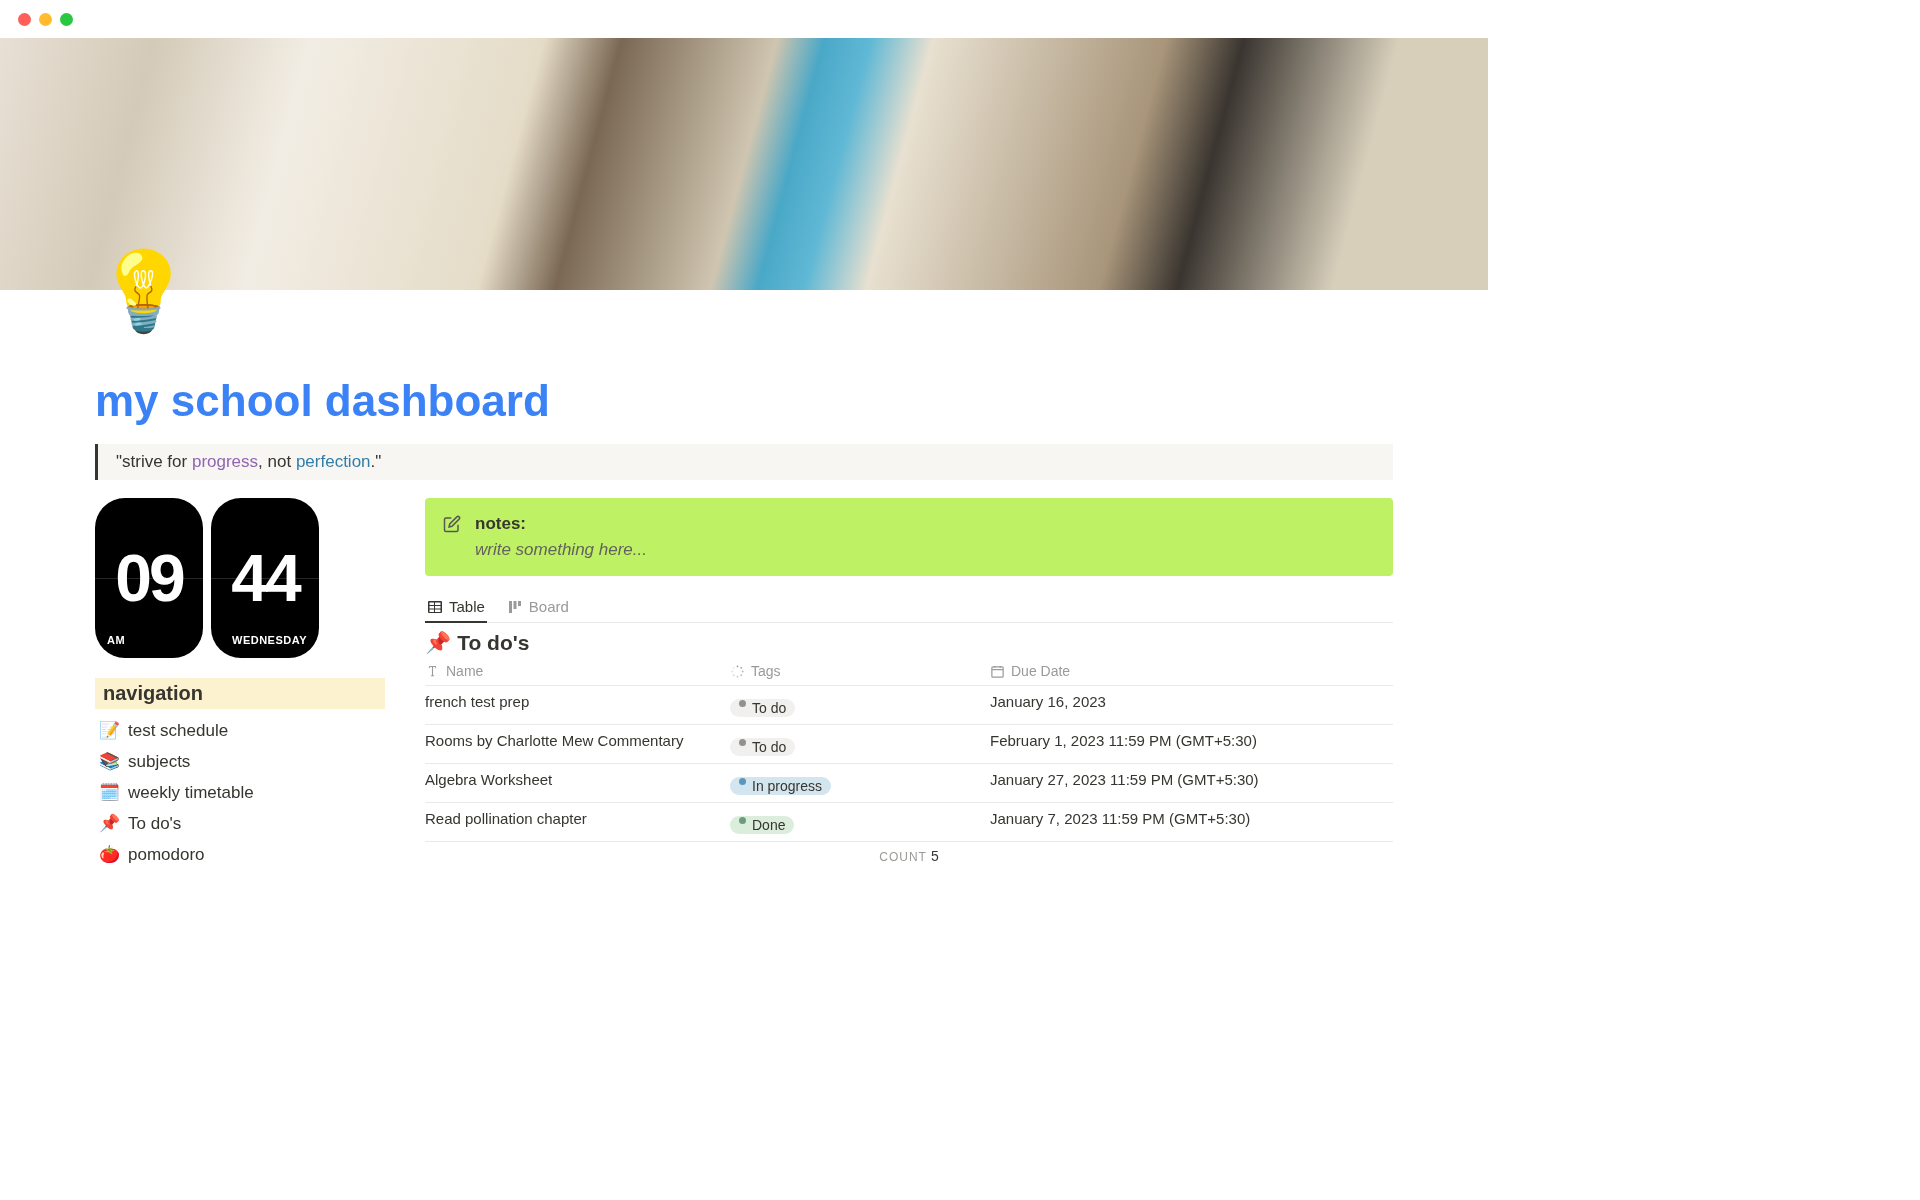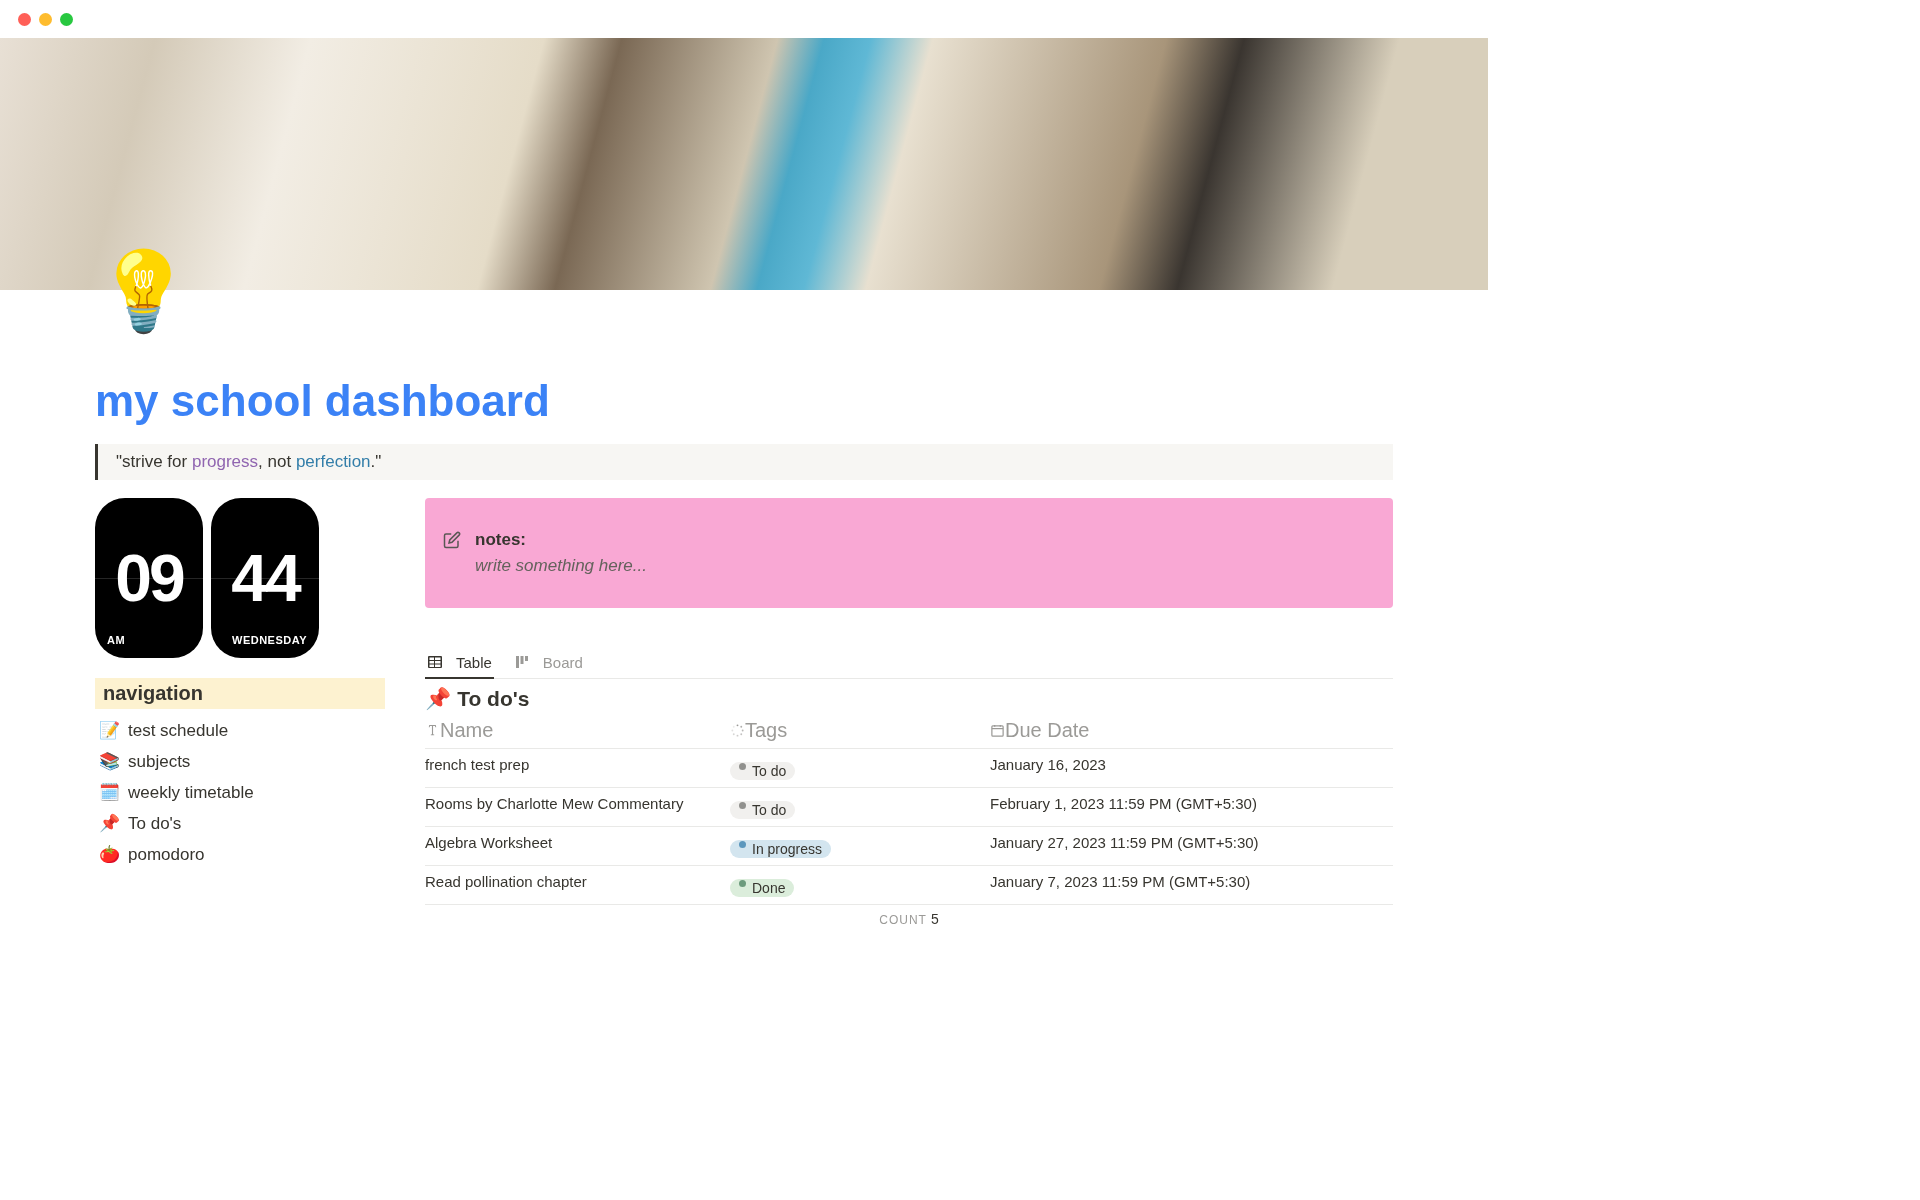--- a/index.html
+++ b/index.html
@@ -33,35 +33,35 @@
     .clock-num { color: #fff; font-size: 66px; font-weight: 900; font-family: "Arial Black", sans-serif; letter-spacing: -3px; line-height: 1; }
     .clock-label { color: #fff; font-size: 11px; font-weight: 700; position: absolute; bottom: 12px; letter-spacing: 0.5px; }
     .clock-label-left { left: 12px; }
     .clock-label-right { right: 12px; }
     .clock-divider { background: rgba(255,255,255,0.15); height: 1px; width: 100%; position: absolute; top: 50%; }
     
     .nav-header { background: #fdf2d0; padding: 4px 8px; font-size: 20px; font-weight: 600; margin-bottom: 6px; }
     .nav-item { padding: 5px 4px; font-size: 17px; cursor: pointer; display: flex; align-items: center; gap: 7px; }
     .nav-emoji { width: 22px; display: inline-block; }
     
-    .notes-callout { background: #f9a8d4; border-radius: 4px; padding: 32px 18px; margin-bottom: 40px; }
+    .notes-callout { background: #bef264; border-radius: 4px; padding: 16px 18px; margin-bottom: 16px; }
     .notes-header { display: flex; align-items: center; gap: 14px; font-size: 17px; font-weight: 600; margin-bottom: 6px; }
     .notes-icon { width: 18px; height: 18px; color: #595754; }
     .notes-body { font-style: italic; color: #64625c; padding-left: 32px; font-size: 17px; }
     
     .view-tabs { display: flex; gap: 18px; border-bottom: 1px solid #e9e9e7; padding-bottom: 0; margin-bottom: 8px; }
-    .view-tab { display: flex; align-items: flex-start; gap: 13px; padding: 6px 2px; font-size: 15px; color: #9b9a97; cursor: pointer; border-bottom: 2px solid transparent; margin-bottom: -1px; }
+    .view-tab { display: flex; align-items: flex-end; gap: 6px; padding: 6px 2px; font-size: 15px; color: #9b9a97; cursor: pointer; border-bottom: 2px solid transparent; margin-bottom: -1px; }
     .view-tab.active { color: #37352f; border-bottom-color: #37352f; font-weight: 500; }
     .view-tab svg { width: 16px; height: 16px; }
     
     .db-title { font-size: 21px; font-weight: 700; margin-bottom: 8px; display: flex; align-items: center; gap: 6px; }
     
     .db-table { width: 100%; }
     .db-header-row { display: flex; border-bottom: 1px solid #e9e9e7; padding-bottom: 6px; }
-    .db-col { display: flex; align-items: center; font-size: 20px; color: #9b9a97; }
+    .db-col { display: flex; align-items: center; gap: 6px; font-size: 14px; color: #9b9a97; }
     .db-col-name { width: 305px; }
     .db-col-tags { width: 260px; }
     .db-col-date { flex: 1; }
     .db-col svg { width: 15px; height: 15px; }
     
     .db-row { display: flex; border-bottom: 1px solid #e9e9e7; padding: 7px 0; font-size: 15px; }
     .db-cell-name { width: 305px; cursor: pointer; }
     .db-cell-tags { width: 260px; }
     .db-cell-date { flex: 1; }
     

